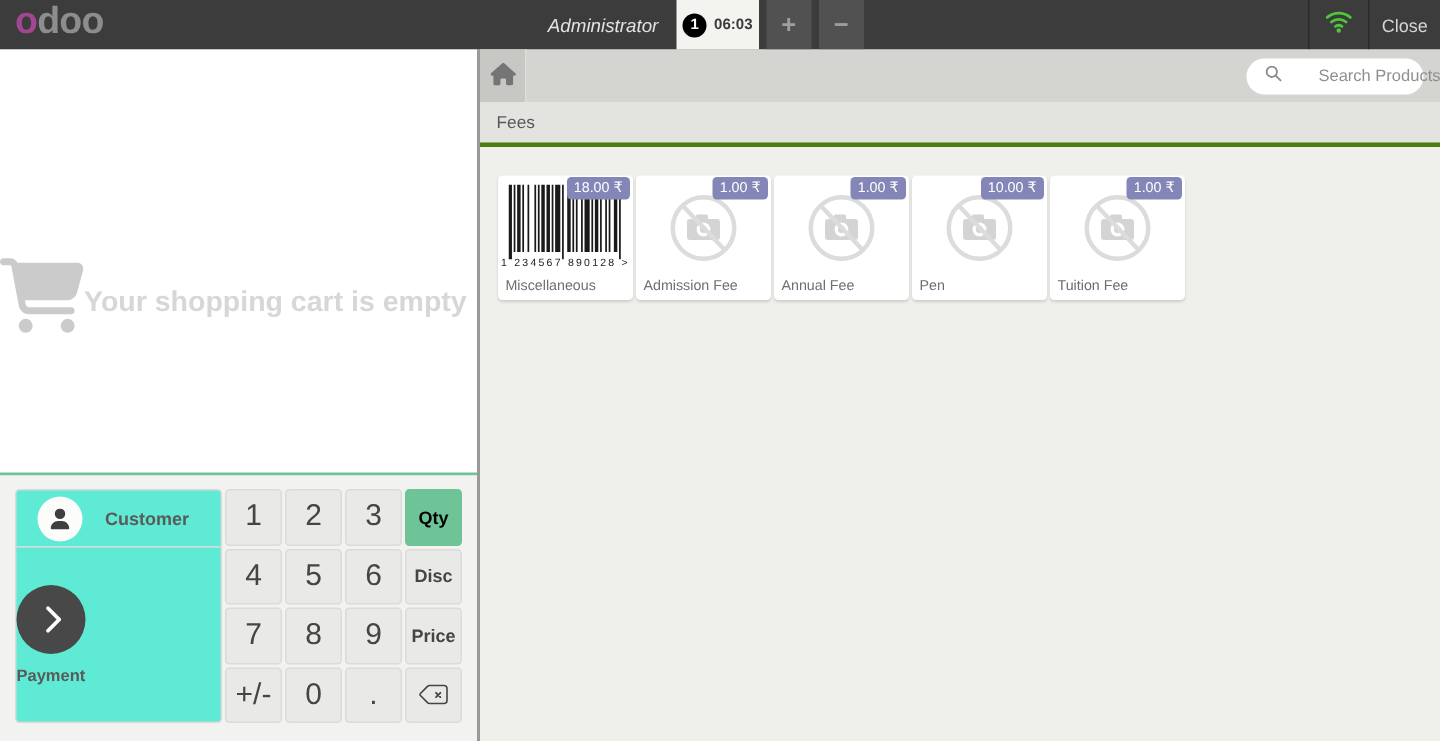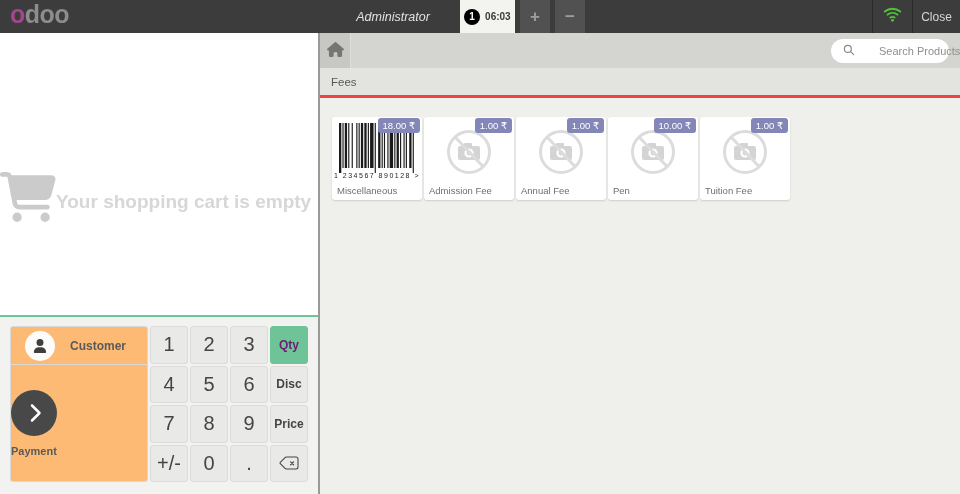--- a/index.html
+++ b/index.html
@@ -5,21 +5,21 @@
   * { margin:0; padding:0; box-sizing:border-box; }
   html,body { width:960px; height:494px; overflow:hidden; background:#e8e8e5; }
   body { font-family:"Liberation Sans","DejaVu Sans",sans-serif; }
   .screen { width:960px; height:494px; display:flex; flex-direction:column; position:relative; }
 
   
   .topbar { height:33px; background:#3c3c3c; display:flex; align-items:stretch; flex-shrink:0; }
   .logo { display:flex; align-items:center; padding-left:10px; font-size:25px; font-weight:800; letter-spacing:-0.5px; color:#8d8d8d; line-height:1; padding-bottom:4px;}
   .logo .accent { color:#a2478f; }
   .topbar-spacer { flex:1; }
-  .username { display:flex; align-items:center; font-style:italic; font-size:12.5px; color:#e2e2e2; padding-right:30px;text-align:center; }
+  .username { display:flex; align-items:center; font-style:italic; font-size:12.5px; color:#e2e2e2; padding-right:12px;text-align:center; }
   .order-tab { width:55px; background:#f3f3f0; display:flex; align-items:center; justify-content:center; gap:5px; cursor:pointer; }
   .order-badge { width:16px; height:16px; border-radius:50%; background:#000; color:#fff; font-size:10px; font-weight:bold; display:flex; align-items:center; justify-content:center; }
   .order-time { font-size:10px; font-weight:bold; color:#3a3a3a; }
   .tab-btn { width:30px; margin-left:5px; background:#515151; border:none; color:#9e9e9e; font-size:17px; font-weight:bold; cursor:pointer; display:flex; align-items:center; justify-content:center; }
   .topbar-right { display:flex; align-items:stretch; }
   .v-sep { width:1px; background:#2b2b2b; }
   .wifi-box { width:39px; display:flex; align-items:center; justify-content:center; cursor:pointer; }
   .close-btn { width:47px; display:flex; align-items:center; justify-content:center; font-size:12px; color:#d5d5d5; cursor:pointer; }
 
   
@@ -28,43 +28,43 @@
   
   .left-pane { width:318px; flex-shrink:0; display:flex; flex-direction:column; background:#fff; }
   .pane-divider { width:2px; background:#999996; flex-shrink:0; }
   .cart-area { flex:1; display:flex; flex-direction:row; align-items:center; padding-top:46px; min-height:0; }
   .cart-icon svg { display:block; }
   .cart-msg { margin-top:10px; font-size:19px; font-weight:bold; color:#d7d7d7; }
   .green-line { height:2px; background:#6ec496; flex-shrink:0; }
 
   .pads { height:177px; background:#f2f2f0; flex-shrink:0; padding:9px 10px 0 10px; display:flex; }
   .actionpad { width:138px; display:flex; flex-direction:column; height:156px; }
-  .ctrl-btn { background:#fdba74; border:1px solid #d9d9d7; cursor:pointer; }
+  .ctrl-btn { background:#5eead4; border:1px solid #d9d9d7; cursor:pointer; }
   .customer-btn { height:39px; border-radius:3px 3px 0 0; display:flex; align-items:center; padding-left:14px; }
   .payment-btn { flex:1; border-top:none; border-radius:0 0 3px 3px; display:flex; flex-direction:column; align-items:flex-start; justify-content:center; }
   .avatar-circle { width:30px; height:30px; border-radius:50%; background:#fcfcfb; display:flex; align-items:center; justify-content:center; }
   .customer-label { margin-left:15px; font-size:12px; font-weight:bold; color:#5a5a5a; }
   .pay-circle { width:46px; height:46px; border-radius:50%; background:#484848; display:flex; align-items:center; justify-content:center; }
   .payment-label { margin-top:9px; font-size:11px; font-weight:bold; color:#5a5a5a; }
 
   .numpad { flex:1; margin-left:2px; height:156px; display:grid; grid-template-columns:repeat(4,1fr); grid-template-rows:repeat(4,1fr); gap:2px; }
   .numpad-key { background:#e9e9e7; border:1px solid #dbdbd9; border-radius:3px; font-size:20px; color:#454545; display:flex; align-items:center; justify-content:center; cursor:pointer; font-family:"Liberation Sans",sans-serif; }
   .numpad-key.mode { font-size:12px; font-weight:bold; }
-  .numpad-key.active { background:#6ec496; border-color:#6ec496; color:#701a75; }
+  .numpad-key.active { background:#6ec496; border-color:#6ec496; color:#000000; }
 
   
   .right-pane { flex:1; display:flex; flex-direction:column; min-width:0; }
   .crumb-bar { height:35px; background:#d4d4d1; display:flex; align-items:center; flex-shrink:0; }
   .home-btn { width:31px; height:35px; background:#c7c7c4; border:none; border-right:1px solid #dededb; display:flex; align-items:center; justify-content:center; cursor:pointer; }
   .crumb-spacer { flex:1; }
   .search-pill { height:24px; background:#fff; border-radius:12px; margin-right:11px; display:flex; align-items:center; padding:0 12px; width:118px; }
   .search-pill input { border:none; outline:none; background:transparent; font-size:11px; color:#555; width:90px; margin-left:24px; font-family:Liberation Sans, sans-serif; }
   .search-pill input::placeholder { color:#8f8f8f; opacity:1; }
 
-  .category-bar { height:30px; background:#e3e3e0; border-bottom:3px solid #ef4444; display:flex; align-items:center; padding-left:11px; flex-shrink:0; cursor:pointer; }
+  .category-bar { height:30px; background:#e3e3e0; border-bottom:3px solid #4d7c0f; display:flex; align-items:center; padding-left:11px; flex-shrink:0; cursor:pointer; }
   .category-label { font-size:11.5px; color:#585858; }
 
   .product-area { flex:1; background:#efefec; padding:19px 0 0 12px; overflow:hidden; }
   .product-grid { display:flex; gap:2px; }
   .product-card { position:relative; width:90px; height:83px; background:#fff; border-radius:3px; box-shadow:0 1px 2px rgba(0,0,0,0.14); cursor:pointer; overflow:visible; }
   .price-tag { position:absolute; top:1px; right:2px; background:#8486b7; color:#fff; font-size:9.5px; padding:2px 5px; border-radius:3px; z-index:2; }
   .product-name { position:absolute; left:5px; bottom:4px; font-size:9.5px; color:#6e6e6e; white-space:nowrap; }
   .product-img { position:absolute; top:6px; left:0; width:100%; display:flex; flex-direction:column; align-items:center; }
   .barcode-digits { font-size:7px; color:#222; letter-spacing:1.5px; margin-top:-1px; white-space:nowrap; }
 </style>

